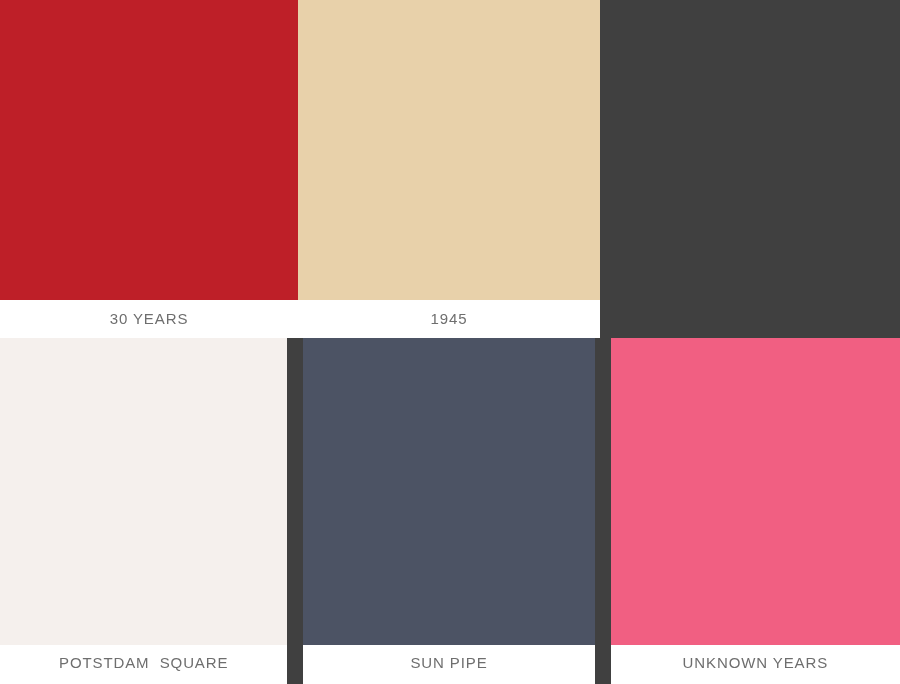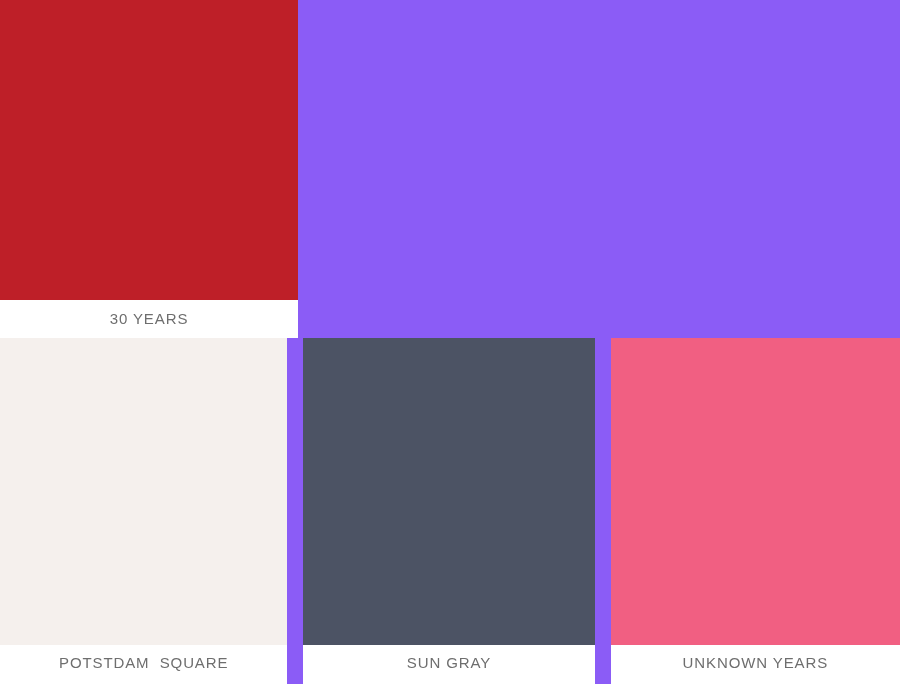--- a/index.html
+++ b/index.html
@@ -12,21 +12,21 @@
     height: 684px;
     background: #ffffff;
     font-family: "Liberation Sans", sans-serif;
     overflow: hidden;
   }
 
   .palette {
     position: relative;
     width: 900px;
     height: 684px;
-    background: #8b5cf6;
+    background: #404040;
   }
 
   
   .swatch-row {
     position: absolute;
     left: 0;
     width: 900px;
     display: flex;
     flex-direction: row;
   }
@@ -83,34 +83,38 @@
 
 <div class="palette">
 
   <div class="swatch-row row-top">
 
     <div class="swatch-cell col-1">
       <div class="swatch-chip" style="background: rgb(190, 31, 40);"></div>
       <div class="swatch-caption">30 YEARS</div>
     </div>
 
+    <div class="swatch-cell col-2">
+      <div class="swatch-chip" style="background: rgb(232, 209, 170);"></div>
+      <div class="swatch-caption">1945</div>
+    </div>
 
 
   </div>
 
   <div class="swatch-row row-bottom">
 
     <div class="swatch-cell col-1">
       <div class="swatch-chip" style="background: rgb(245, 240, 237);"></div>
       <div class="swatch-caption">POTSTDAM  SQUARE</div>
     </div>
 
     <div class="swatch-cell col-2">
       <div class="swatch-chip" style="background: rgb(76, 83, 100);"></div>
-      <div class="swatch-caption">SUN GRAY</div>
+      <div class="swatch-caption">SUN PIPE</div>
     </div>
 
     <div class="swatch-cell col-3">
       <div class="swatch-chip" style="background: rgb(241, 95, 130);"></div>
       <div class="swatch-caption">UNKNOWN YEARS</div>
     </div>
 
   </div>
 
 </div>

